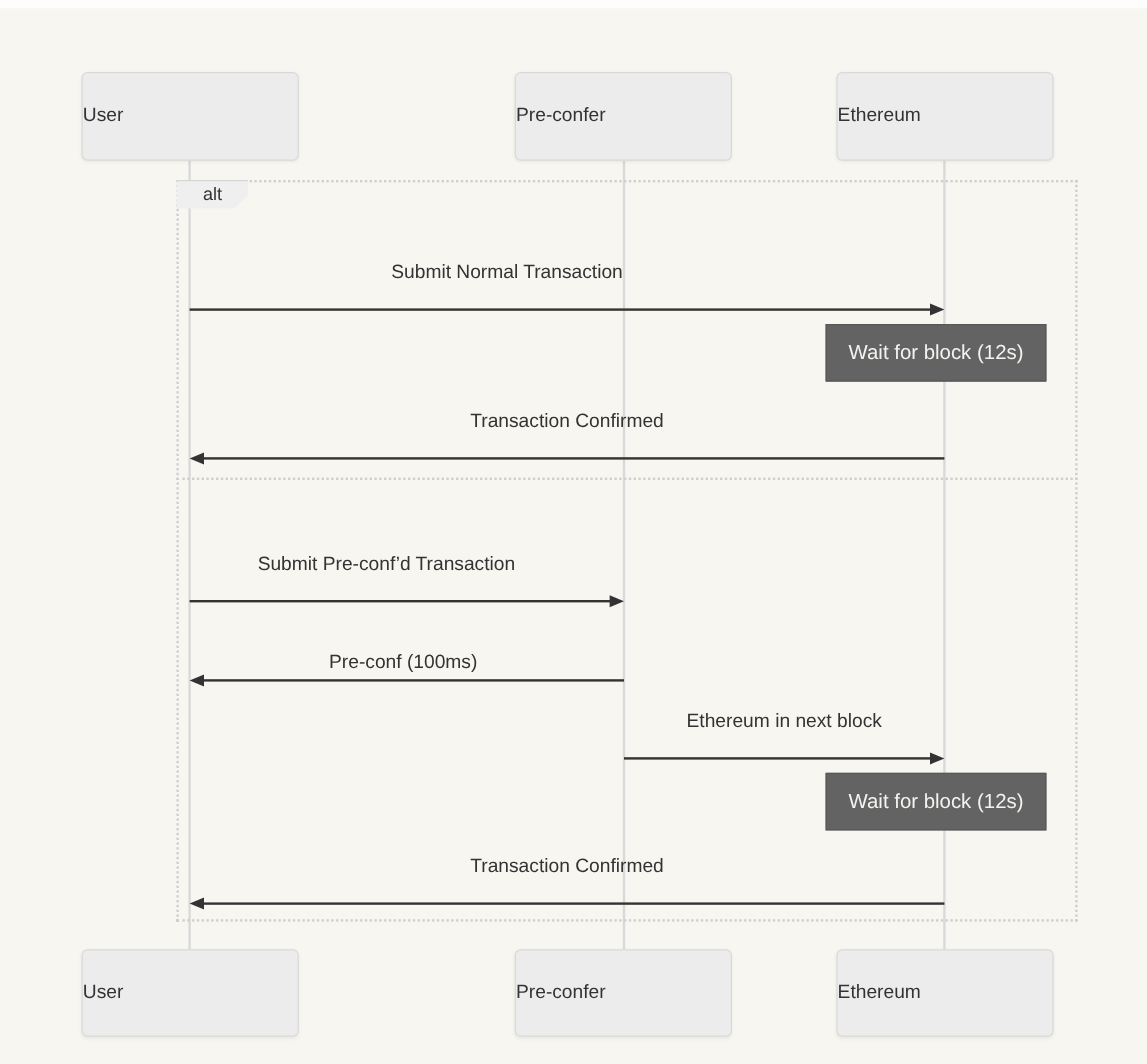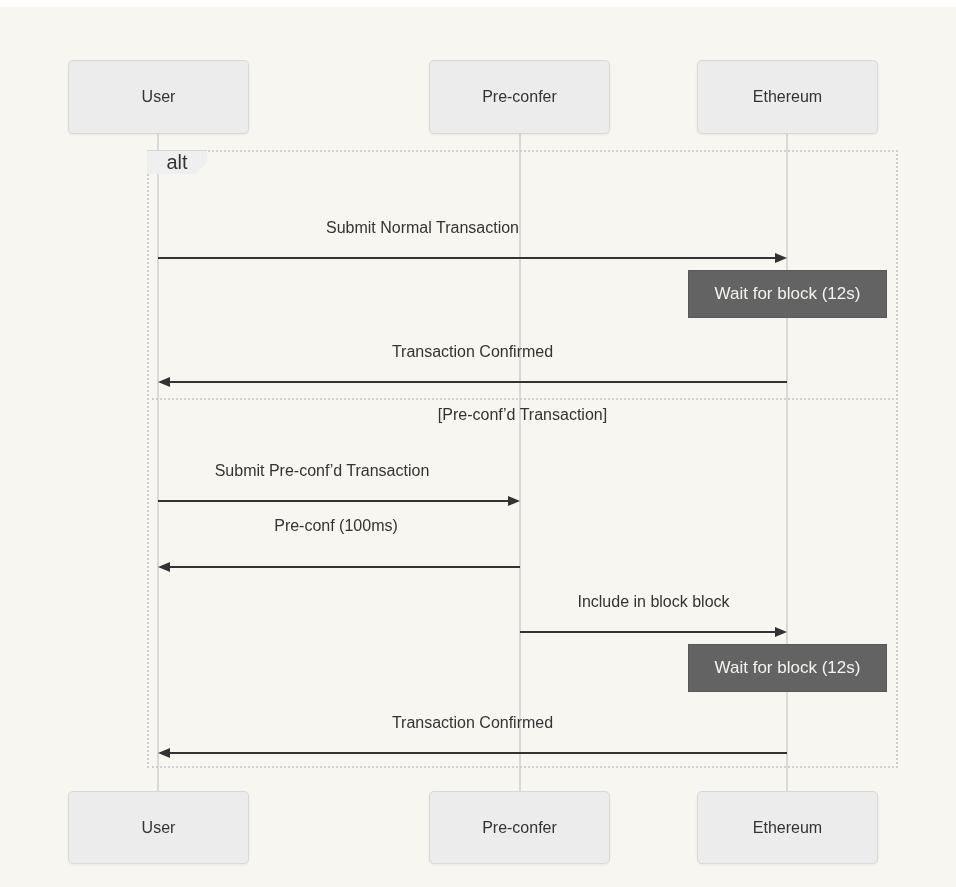--- a/index.html
+++ b/index.html
@@ -8,64 +8,63 @@
     background:var(--background,#f8f6f1);
     font-family:"Liberation Sans","DejaVu Sans",sans-serif;
     color:var(--text,#333333);
   }
   .top-strip{position:absolute;left:0;top:0;width:956px;height:7px;background:#fdfdfb;}
   .lifeline{position:absolute;top:134px;height:657px;width:2px;background:var(--lifeline,#d9d9d9);}
   .actor{
     position:absolute;width:181px;height:74px;box-sizing:border-box;
     background:var(--actor_fill,#ececec);
     border:1px solid var(--actor_border,#d9d9d9);
-    border-radius:5px;display:flex;align-items:center;justify-content:center;
+    border-radius:5px;display:flex;align-items:center;
     font-size:16px;box-shadow:0 1px 3px rgba(0,0,0,0.06);
   }
   .alt-frame{
     position:absolute;left:147px;top:150px;width:751px;height:618px;box-sizing:border-box;
     border:2px dotted var(--frame_border,#cfcfcf);
   }
   .alt-label{
     position:absolute;left:147px;top:150px;width:60px;height:24px;
     background:#efefef;border-top:1px solid #d5d5d5;
     clip-path:polygon(0 0,100% 0,100% 52%,80% 100%,0 100%);
     display:flex;align-items:center;justify-content:center;
-    font-size:20px;padding-bottom:1px;box-sizing:border-box;
+    font-size:15px;padding-bottom:1px;box-sizing:border-box;
   }
   .section-label{
     position:absolute;left:147px;width:751px;height:20px;
     text-align:center;font-size:16px;line-height:20px;
   }
   .divider{position:absolute;left:147px;top:398px;width:751px;height:0;border-top:2px dotted var(--frame_border,#cfcfcf);}
   .msg-label{position:absolute;height:20px;text-align:center;font-size:16px;line-height:20px;}
   .msg-line{position:absolute;height:2px;background:var(--arrow,#333333);}
   .head-right{position:absolute;width:0;height:0;border-top:5px solid transparent;border-bottom:5px solid transparent;border-left:12px solid var(--arrow,#333333);}
   .head-left{position:absolute;width:0;height:0;border-top:5px solid transparent;border-bottom:5px solid transparent;border-right:12px solid var(--arrow,#333333);}
   .note{
-    position:absolute;left:688px;width:199px;height:48px;box-sizing:border-box;
+    position:absolute;left:688px;width:184px;height:48px;box-sizing:border-box;
     background:var(--note_fill,#636363);border:1px solid #585858;
     color:var(--note_text,#f4f3ef);display:flex;align-items:center;justify-content:center;
     font-size:17px;
   }
 </style>
 </head>
 <body>
 
 <div class="canvas" style="--background: #f8f6f1; --actor_fill: #ececec; --actor_border: #d9d9d9; --frame_border: #cfcfcf; --lifeline: #d9d9d9; --arrow: #333333; --note_fill: #636363; --note_text: #f4f3ef; --text: #333333;">
   <div class="top-strip"></div>
 
   <div class="lifeline" style="left:157px"></div>
   <div class="lifeline" style="left:519px"></div>
   <div class="lifeline" style="left:786px"></div>
 
   <div class="alt-frame"></div>
   <div class="divider"></div>
   <div class="alt-label">alt</div>
-  <div class="section-label" style="top:405px">[Pre-conf’d Transaction]</div>
 
   <div>
     <div class="msg-label" style="left:158px;width:529px;top:218px">Submit Normal Transaction</div>
     <div class="msg-line" style="left:158px;width:618px;top:257px"></div>
     <div class="head-right" style="left:775px;top:253px"></div>
   </div>
 
   <div class="note" style="top:270px">Wait for block (12s)</div>
 
   <div>
@@ -74,27 +73,27 @@
     <div class="head-left" style="left:158px;top:377px"></div>
   </div>
 
   <div>
     <div class="msg-label" style="left:158px;width:328px;top:461px">Submit Pre-conf’d Transaction</div>
     <div class="msg-line" style="left:158px;width:351px;top:500px"></div>
     <div class="head-right" style="left:508px;top:496px"></div>
   </div>
 
   <div>
-    <div class="msg-label" style="left:158px;width:356px;top:516px">Pre-conf (100ms)</div>
+    <div class="msg-label" style="left:158px;width:356px;top:543px">Pre-conf (100ms)</div>
     <div class="msg-line" style="left:169px;width:351px;top:566px"></div>
     <div class="head-left" style="left:158px;top:562px"></div>
   </div>
 
   <div>
-    <div class="msg-label" style="left:520px;width:267px;top:592px">Include in block block</div>
+    <div class="msg-label" style="left:520px;width:267px;top:592px">Ethereum in next block</div>
     <div class="msg-line" style="left:520px;width:256px;top:631px"></div>
     <div class="head-right" style="left:775px;top:627px"></div>
   </div>
 
   <div class="note" style="top:644px">Wait for block (12s)</div>
 
   <div>
     <div class="msg-label" style="left:158px;width:629px;top:713px">Transaction Confirmed</div>
     <div class="msg-line" style="left:169px;width:618px;top:752px"></div>
     <div class="head-left" style="left:158px;top:748px"></div>

